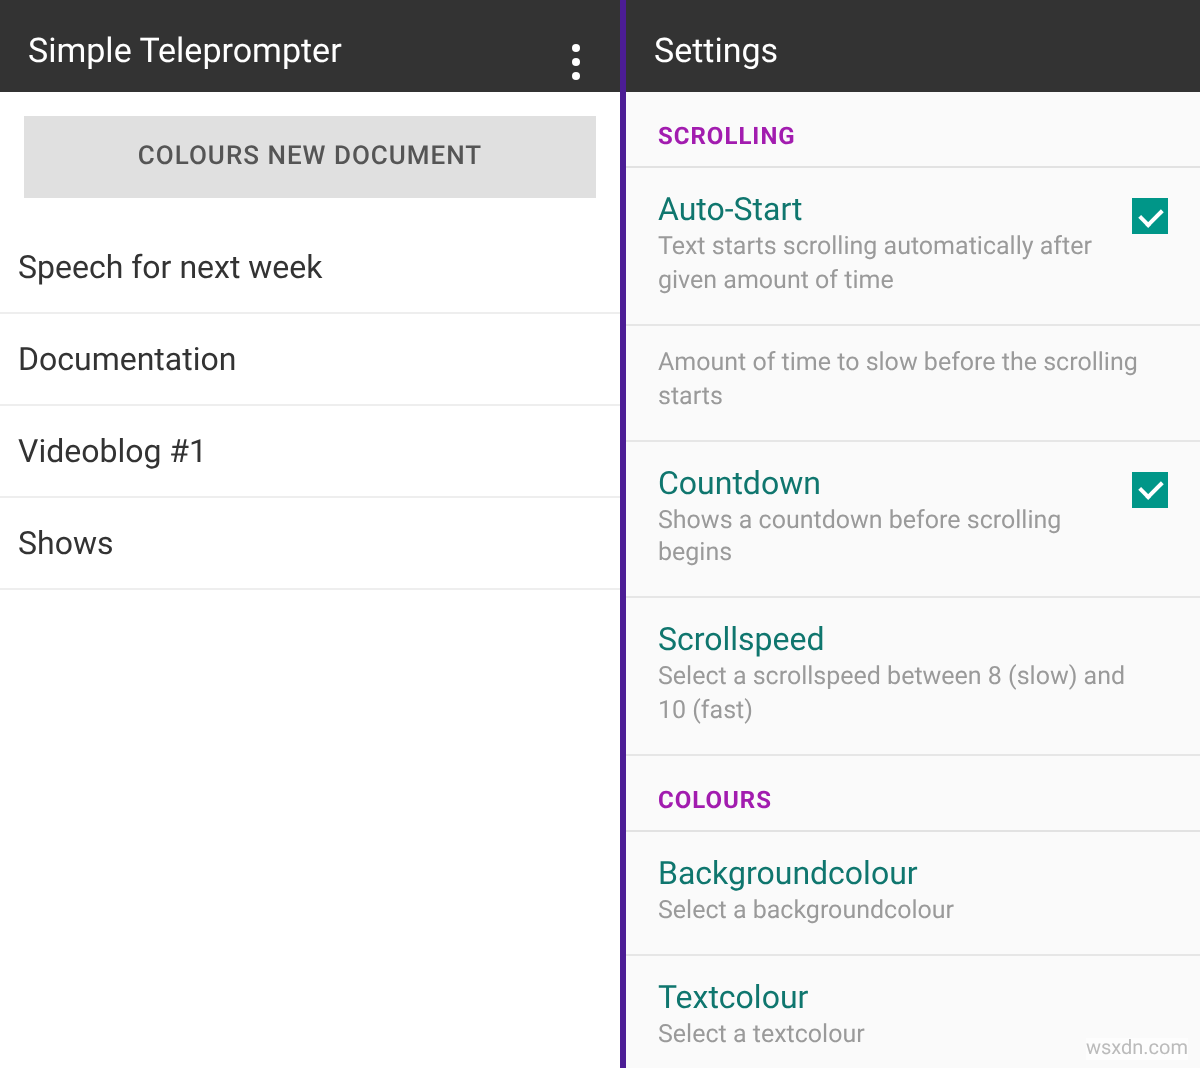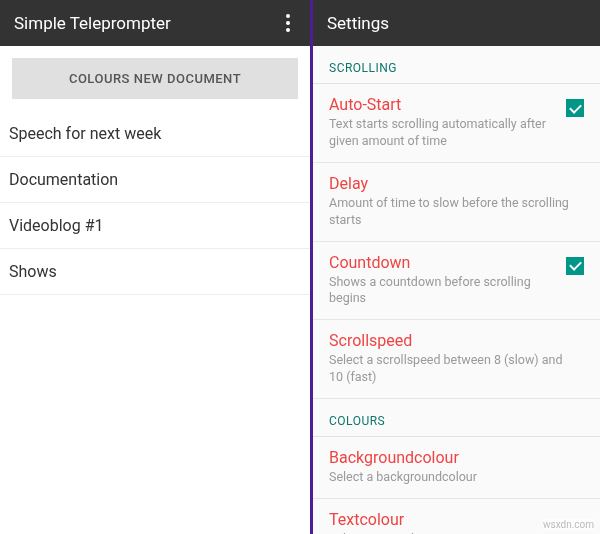--- a/index.html
+++ b/index.html
@@ -17,22 +17,22 @@
       overflow: hidden;
       position: relative;
     }
     .left  { width: 310px; background: #fff; }
     .right { width: 290px; background: #fafafa; border-left: 3px solid #4c1d95; }
     .appbar {
       height: 46px;
       background: #333;
       color: #fff;
       display: flex;
-      align-items: center;
-      padding: 0 14px;
+      align-items: flex-start;
+      padding: 16px 14px;
       font-size: 17px;
       font-weight: 400;
     }
     .appbar .title { flex: 1; }
     .create-btn {
       background: #e0e0e0;
       color: #555;
       font-size: 13px;
       letter-spacing: .5px;
       text-align: center;
@@ -43,36 +43,36 @@
     }
     .doc-item {
       color: #333;
       font-size: 16px;
       padding: 13px 9px;
       border-bottom: 1px solid #eee;
       cursor: pointer;
     }
     .section-header {
       font-size: 12px;
-      color: #0f766e;
-      font-weight: 400;
+      color: #a21caf;
+      font-weight: 700;
       letter-spacing: .5px;
       padding: 15px 16px 8px;
       border-bottom: 1px solid #e2e2e2;
     }
     .setting {
       display: flex;
       align-items: flex-start;
       padding: 11px 16px 12px;
       border-bottom: 1px solid #e6e6e6;
       cursor: pointer;
     }
     .setting .txtcol { flex: 1; padding-right: 6px; }
     .setting .label {
-      color: #ef4444;
+      color: #0f766e;
       font-size: 16px;
       margin-bottom: 2px;
     }
     .setting .sub {
       color: #9a9a9a;
       font-size: 12.5px;
       line-height: 1.35;
     }
     .check {
       width: 18px; height: 18px;
@@ -133,21 +133,20 @@
   <div class="setting">
     <div class="txtcol">
       <div class="label">Auto-Start</div>
       <div class="sub">Text starts scrolling automatically after given amount of time</div>
     </div>
     <div class="check"></div>
   </div>
 
   <div class="setting">
     <div class="txtcol">
-      <div class="label">Delay</div>
       <div class="sub">Amount of time to slow before the scrolling starts</div>
     </div>
   </div>
 
   <div class="setting">
     <div class="txtcol">
       <div class="label">Countdown</div>
       <div class="sub">Shows a countdown before scrolling begins</div>
     </div>
     <div class="check"></div>

